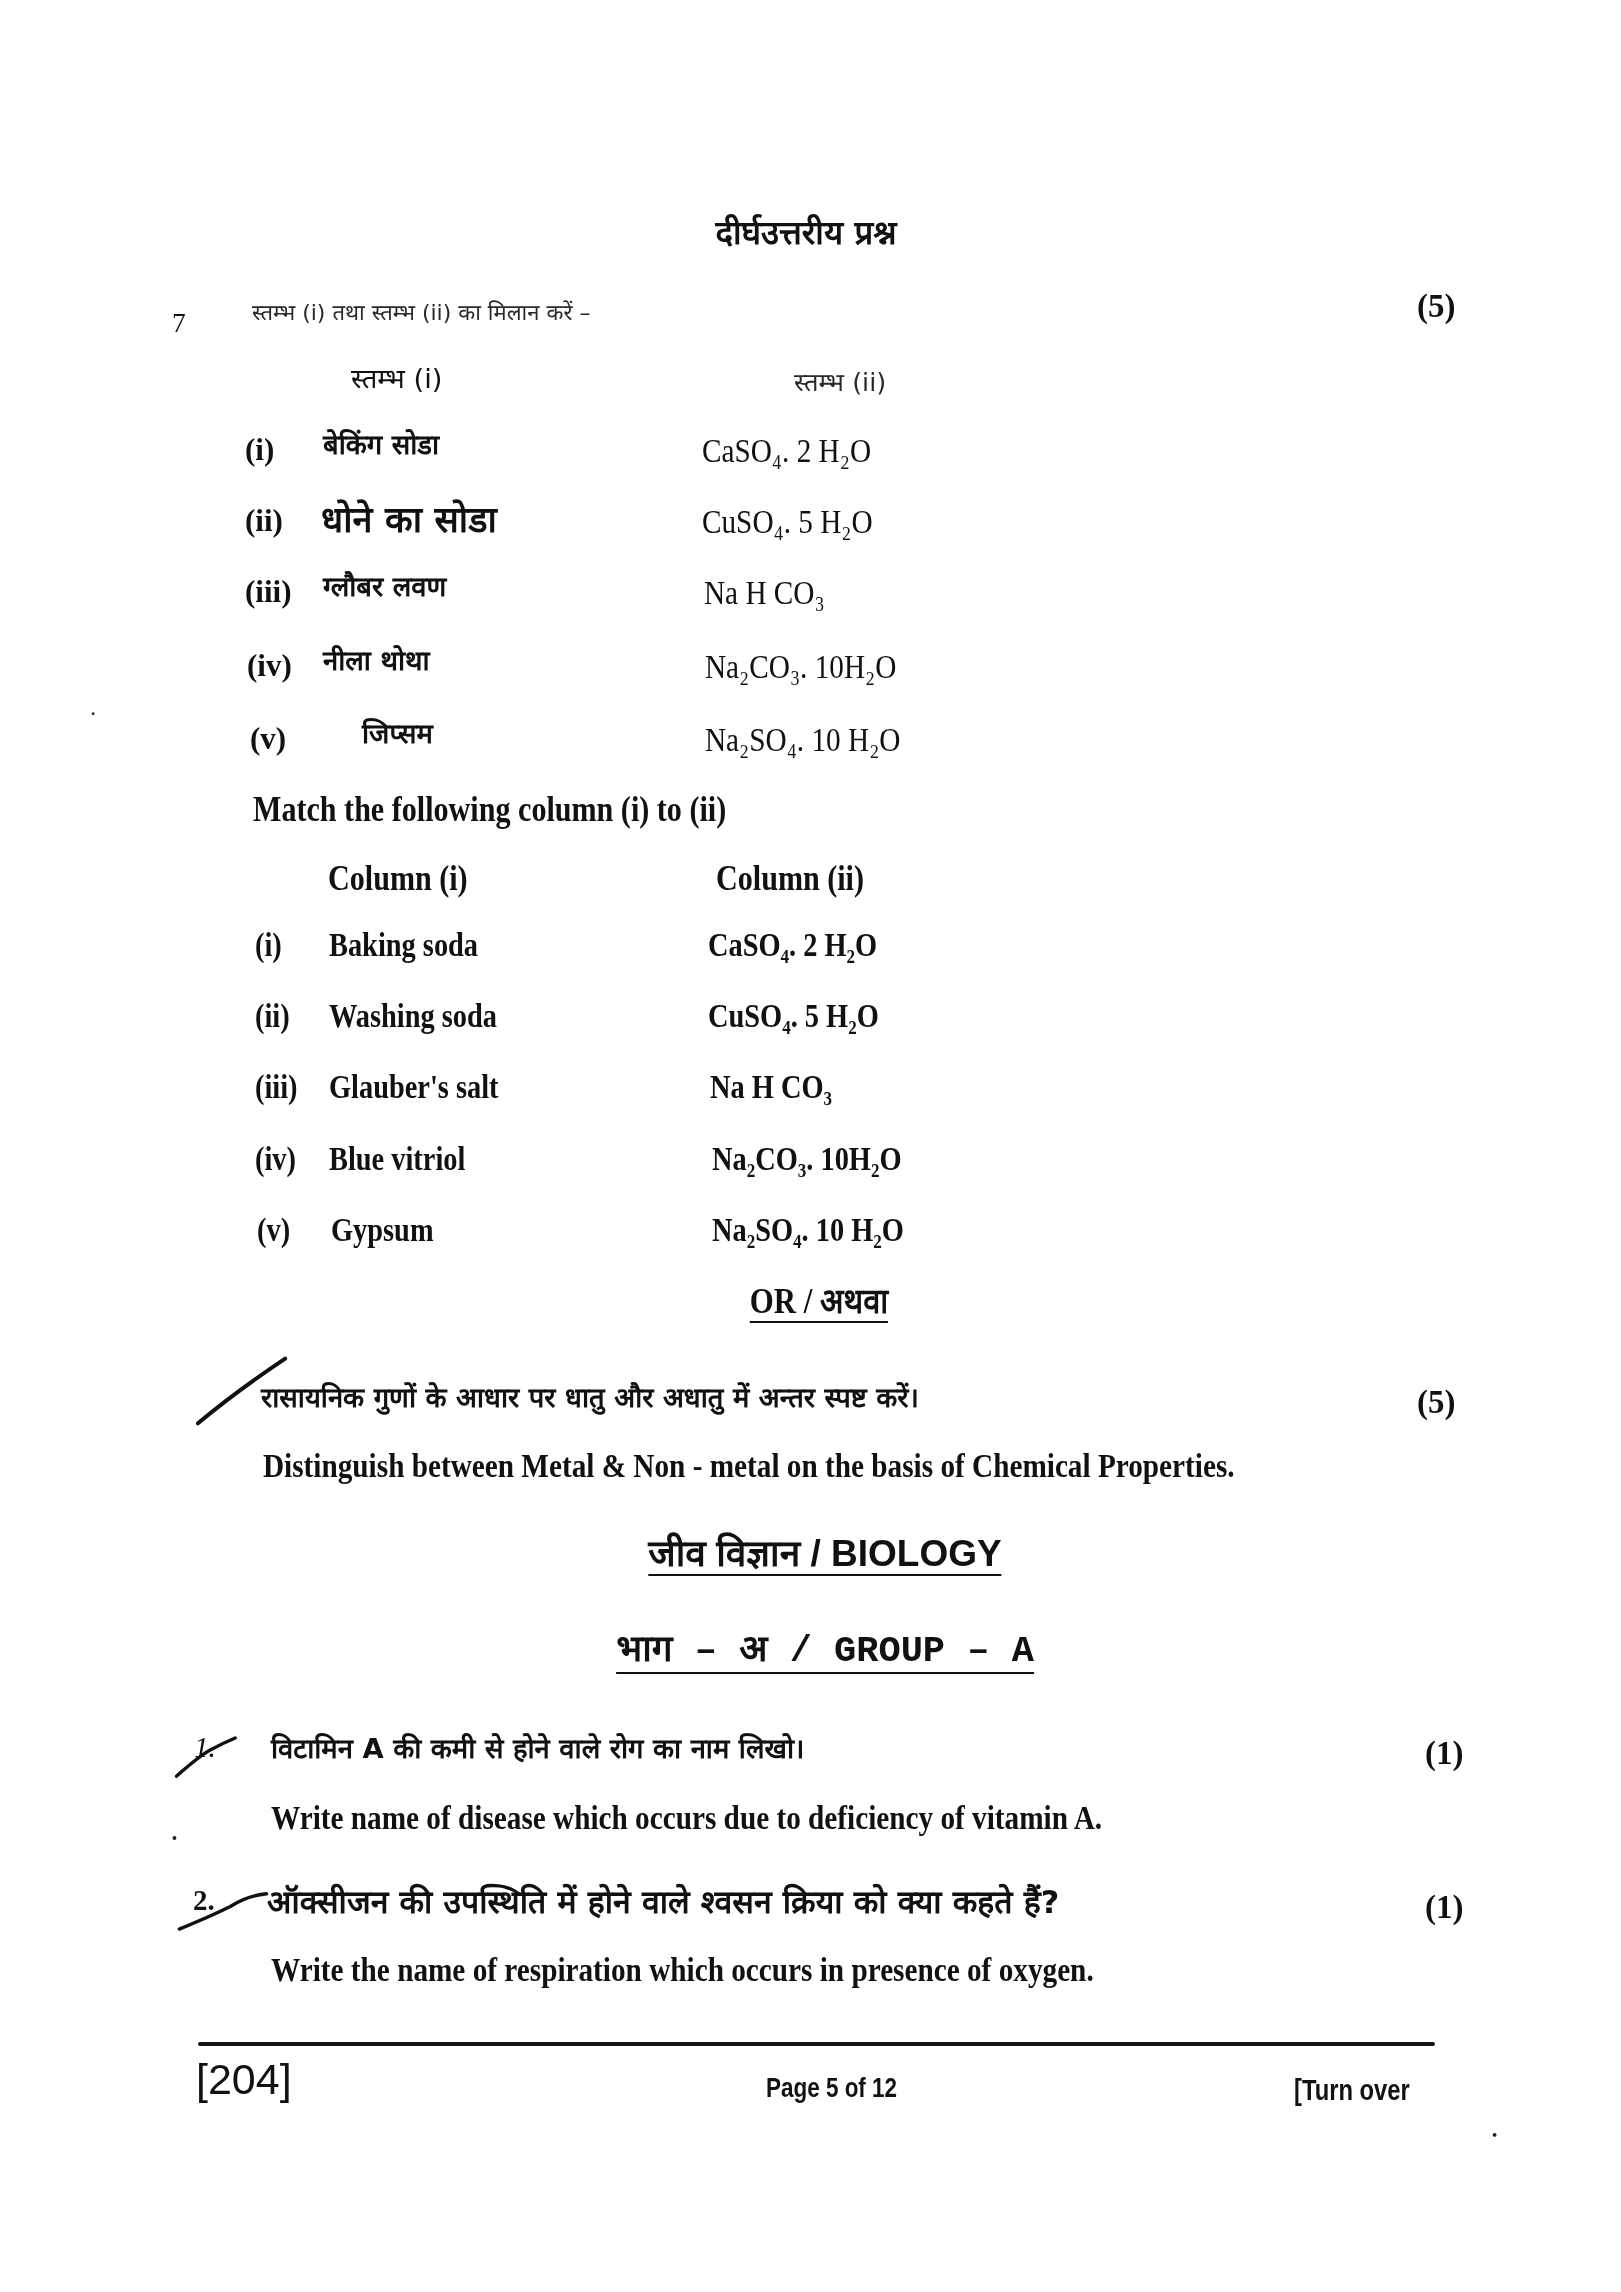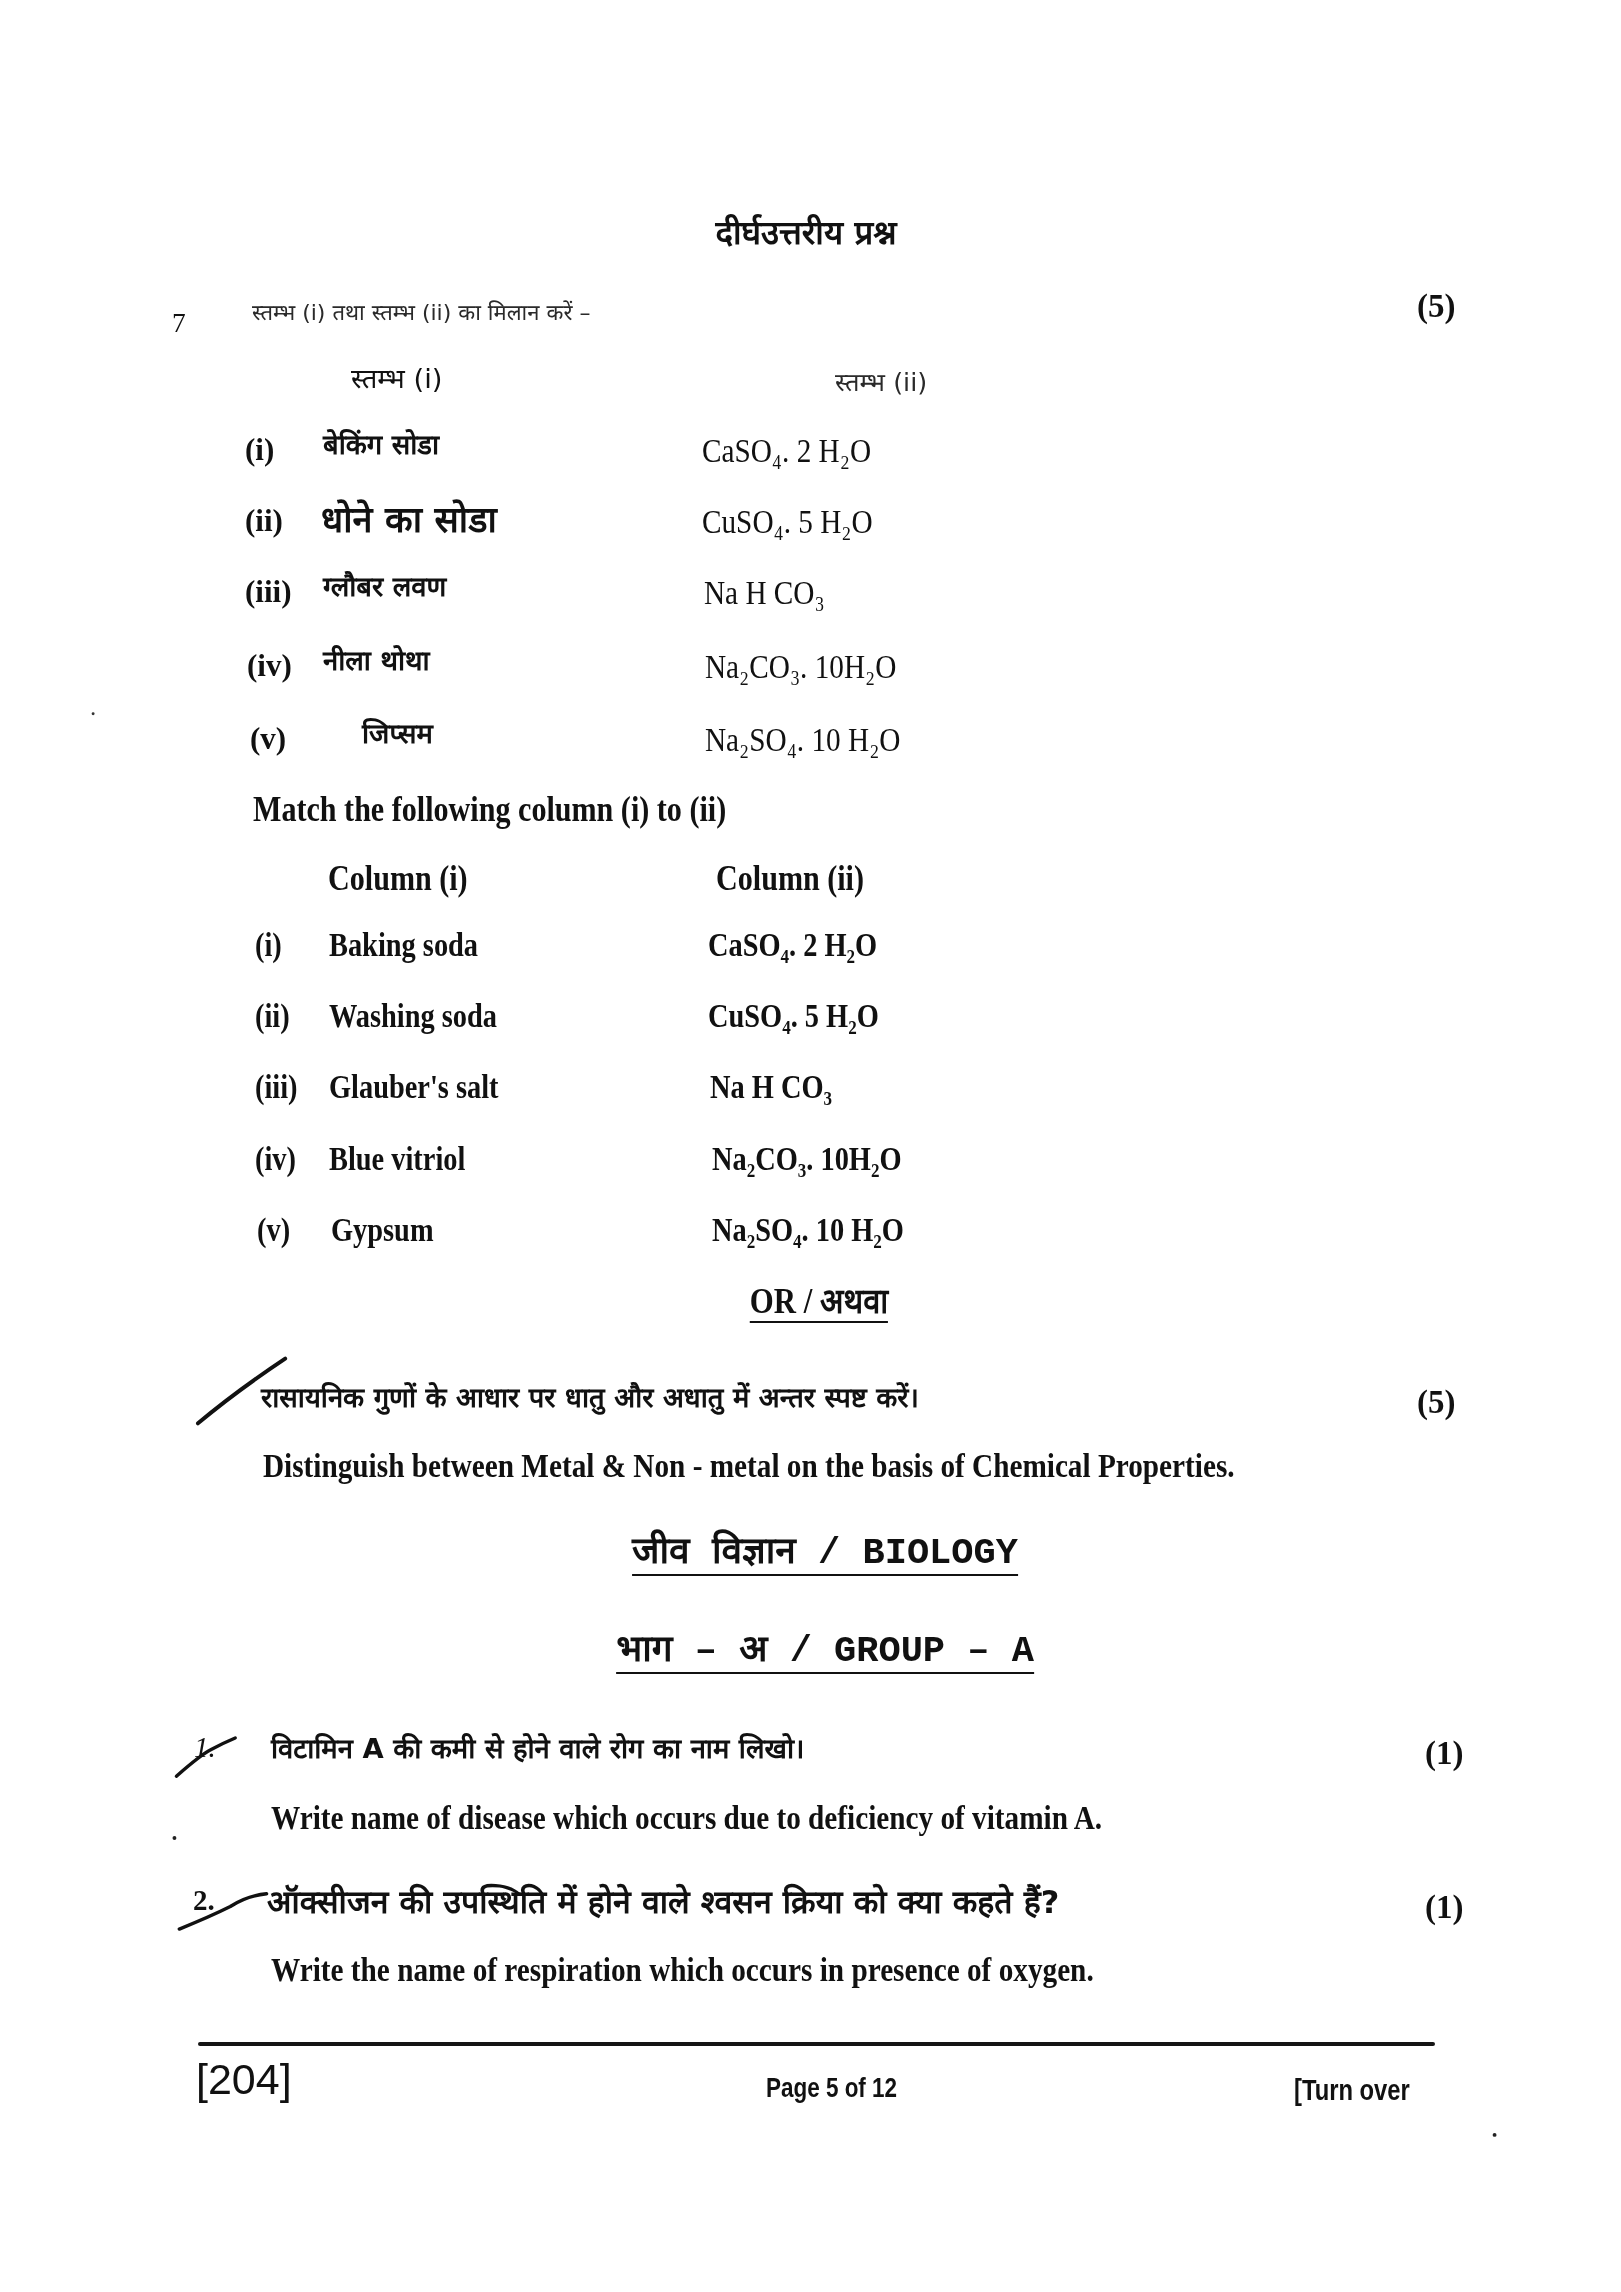--- a/index.html
+++ b/index.html
@@ -22,21 +22,21 @@
 <body>
 
 <div class="abs hi center-x" style="left:806px; top:216px; font-size:33px;">दीर्घउत्तरीय प्रश्न</div>
 
 <div class="abs serif" style="left:172px; top:310px; font-size:27.4px;">7</div>
 <div class="abs hi faded" style="left:252px; top:302px; font-size:22px; font-weight:normal;">स्तम्भ (i) तथा स्तम्भ (ii) का मिलान करें –</div>
 <div class="abs marks" style="left:1417px; top:290px;">(5)</div>
 
 <div>
   <div class="abs hi" style="left:351px; top:365px; font-size:27.4px; font-weight:normal;">स्तम्भ (i)</div>
-  <div class="abs hi faded" style="left:794px; top:370px; font-size:25.5px; font-weight:normal;margin-left:41px;">स्तम्भ (ii)</div>
+  <div class="abs hi faded" style="left:794px; top:370px; font-size:25.5px; font-weight:normal;">स्तम्भ (ii)</div>
 
   <div>
     <div class="abs serif" style="left:245px; top:434px; font-size:31px; font-weight:bold;">(i)</div>
     <div class="abs hi" style="left:323px; top:431px; font-size:27.4px;">बेकिंग सोडा</div>
     <div class="abs en-reg" style="left:702px; top:434px;">CaSO₄. 2 H₂O</div>
   </div>
   <div>
     <div class="abs serif" style="left:245px; top:505px; font-size:31px; font-weight:bold;">(ii)</div>
     <div class="abs hi" style="left:321px; top:502px; font-size:36px;">धोने का सोडा</div>
     <div class="abs en-reg" style="left:702px; top:505px;">CuSO₄. 5 H₂O</div>
@@ -93,21 +93,21 @@
 
 <div class="abs center-x" style="left:819px; top:1284px;">
   <span class="underline" style="display:inline-block; font-family:'Liberation Serif', serif; font-weight:bold; font-size:35px; transform:scaleX(0.88);">OR / अथवा</span>
 </div>
 
 <div class="abs hi" style="left:261px; top:1384px; font-size:27.4px;">रासायनिक गुणों के आधार पर धातु और अधातु में अन्तर स्पष्ट करें।</div>
 <div class="abs marks" style="left:1417px; top:1386px;">(5)</div>
 <div class="abs en" style="left:263px; top:1449px; font-size:34px;">Distinguish between Metal &amp; Non - metal on the basis of Chemical Properties.</div>
 
 <div class="abs center-x" style="left:825px; top:1535px;">
-  <span class="underline" style="display:inline-block; font-family:Liberation Mono, monospace; font-weight:bold; font-size:37px;">जीव विज्ञान / BIOLOGY</span>
+  <span class="underline" style="display:inline-block; font-family:Liberation Sans, sans-serif; font-weight:bold; font-size:37px;">जीव विज्ञान / BIOLOGY</span>
 </div>
 <div class="abs center-x" style="left:825px; top:1633px;">
   <span class="underline" style="display:inline-block; font-family:Liberation Mono, monospace; font-weight:bold; font-size:37px;">भाग – अ / GROUP – A</span>
 </div>
 
 <div>
   <div class="abs serif" style="left:194px; top:1733px; font-size:29px; font-style:italic;">1.</div>
   <div class="abs hi" style="left:271px; top:1735px; font-size:27.4px;">विटामिन A की कमी से होने वाले रोग का नाम लिखो।</div>
   <div class="abs marks" style="left:1425px; top:1737px;">(1)</div>
   <div class="abs en" style="left:271px; top:1801px; font-size:34px;">Write name of disease which occurs due to deficiency of vitamin A.</div>

